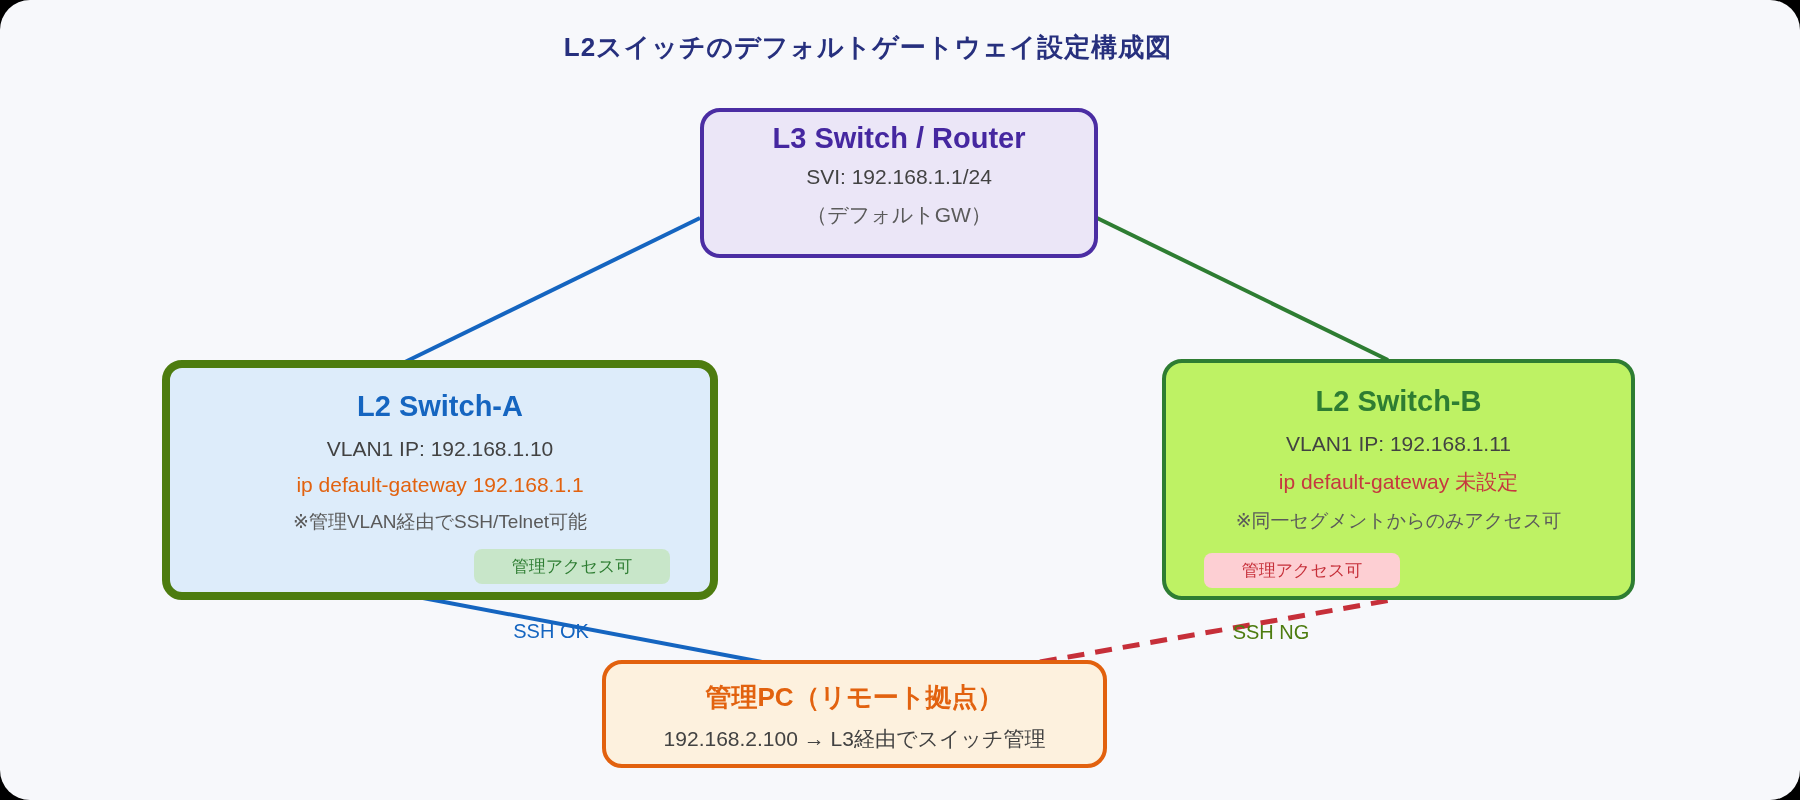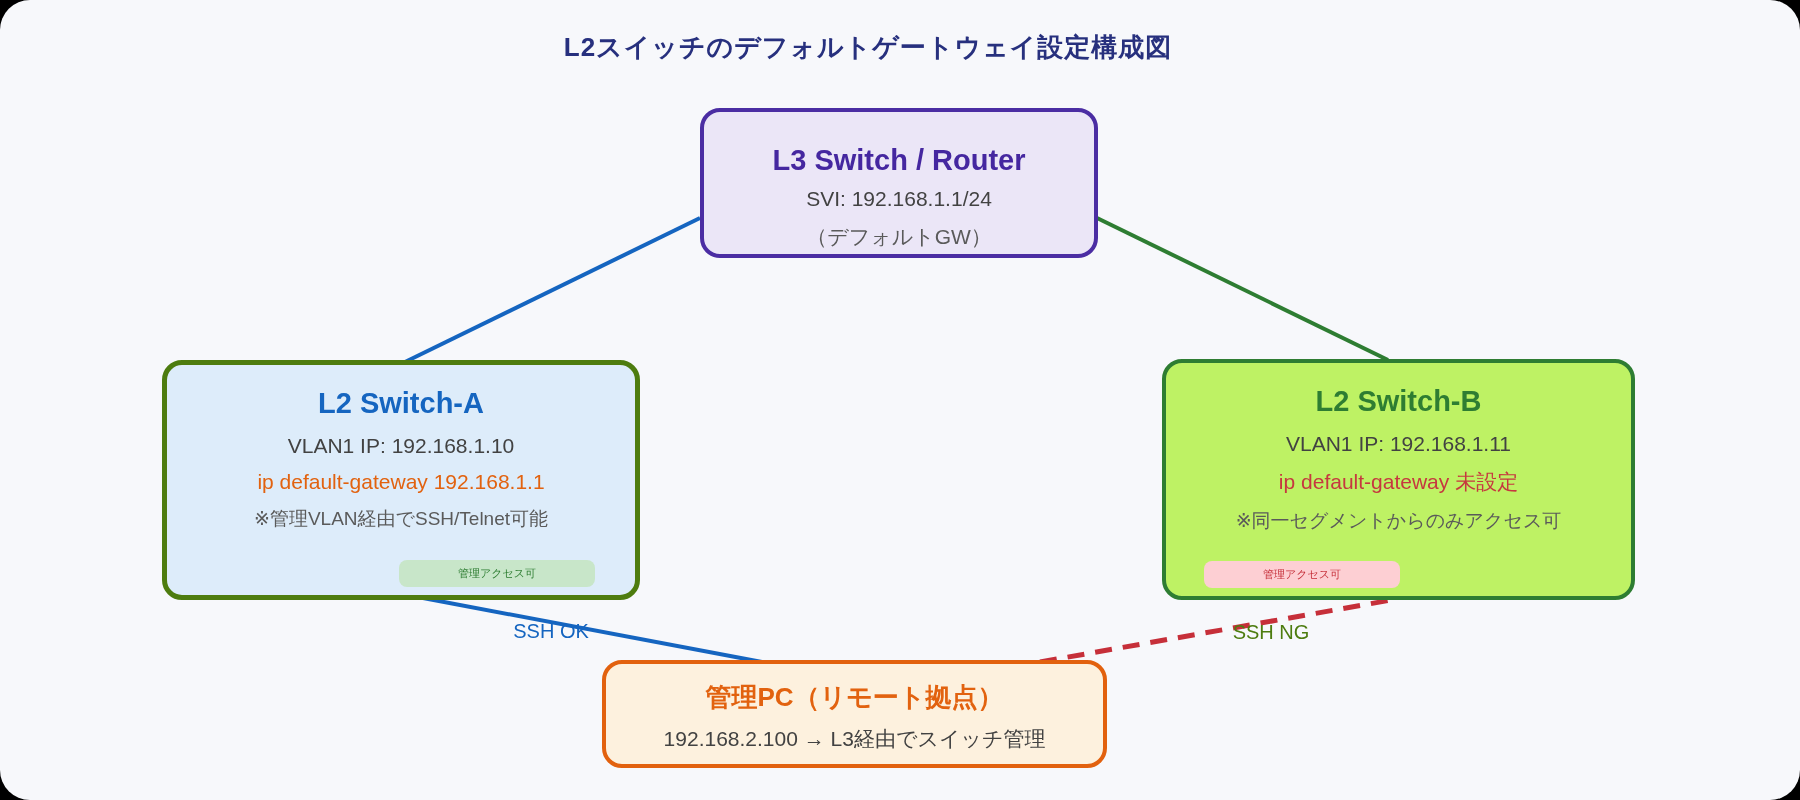--- a/index.html
+++ b/index.html
@@ -36,26 +36,26 @@
     position: absolute;
     z-index: 2;
     box-sizing: border-box;
     border-radius: 20px;
     text-align: center;
   }
   .node-l3 {
     left: 700px; top: 108px; width: 398px; height: 150px;
     background: #ebe6f7;
     border: 4px solid #4b2da3;
-    padding-top: 32px;
+    padding-top: 10px;
   }
   .node-a {
-    left: 162px; top: 360px; width: 478px; height: 240px;
+    left: 162px; top: 360px; width: 556px; height: 240px;
     background: #ddecfa;
-    border: 5px solid #4d7c0f;
+    border: 8px solid #4d7c0f;
     padding-top: 22px;
   }
   .node-b {
     left: 1162px; top: 359px; width: 473px; height: 241px;
     background: #bef264;
     border: 4px solid #2e7d32;
     padding-top: 22px;
   }
   .node-pc {
     left: 602px; top: 660px; width: 505px; height: 108px;
@@ -80,21 +80,21 @@
   .node-line.dim { color: #5a5a5a; }
   .node-line.orange { color: #e2620f; }
   .node-line.red { color: #c6383f; }
   .node-note {
     font-size: 19px;
     color: #5a5a5a;
   }
   .badge {
     position: absolute;
     bottom: 8px;
-    font-size: 11px;
+    font-size: 17px;
     padding: 6px 0;
     width: 196px;
     border-radius: 8px;
   }
   .badge-ok {
     right: 40px;
     background: #c8e6c9;
     color: #2e7d32;
   }
   .badge-ng {

